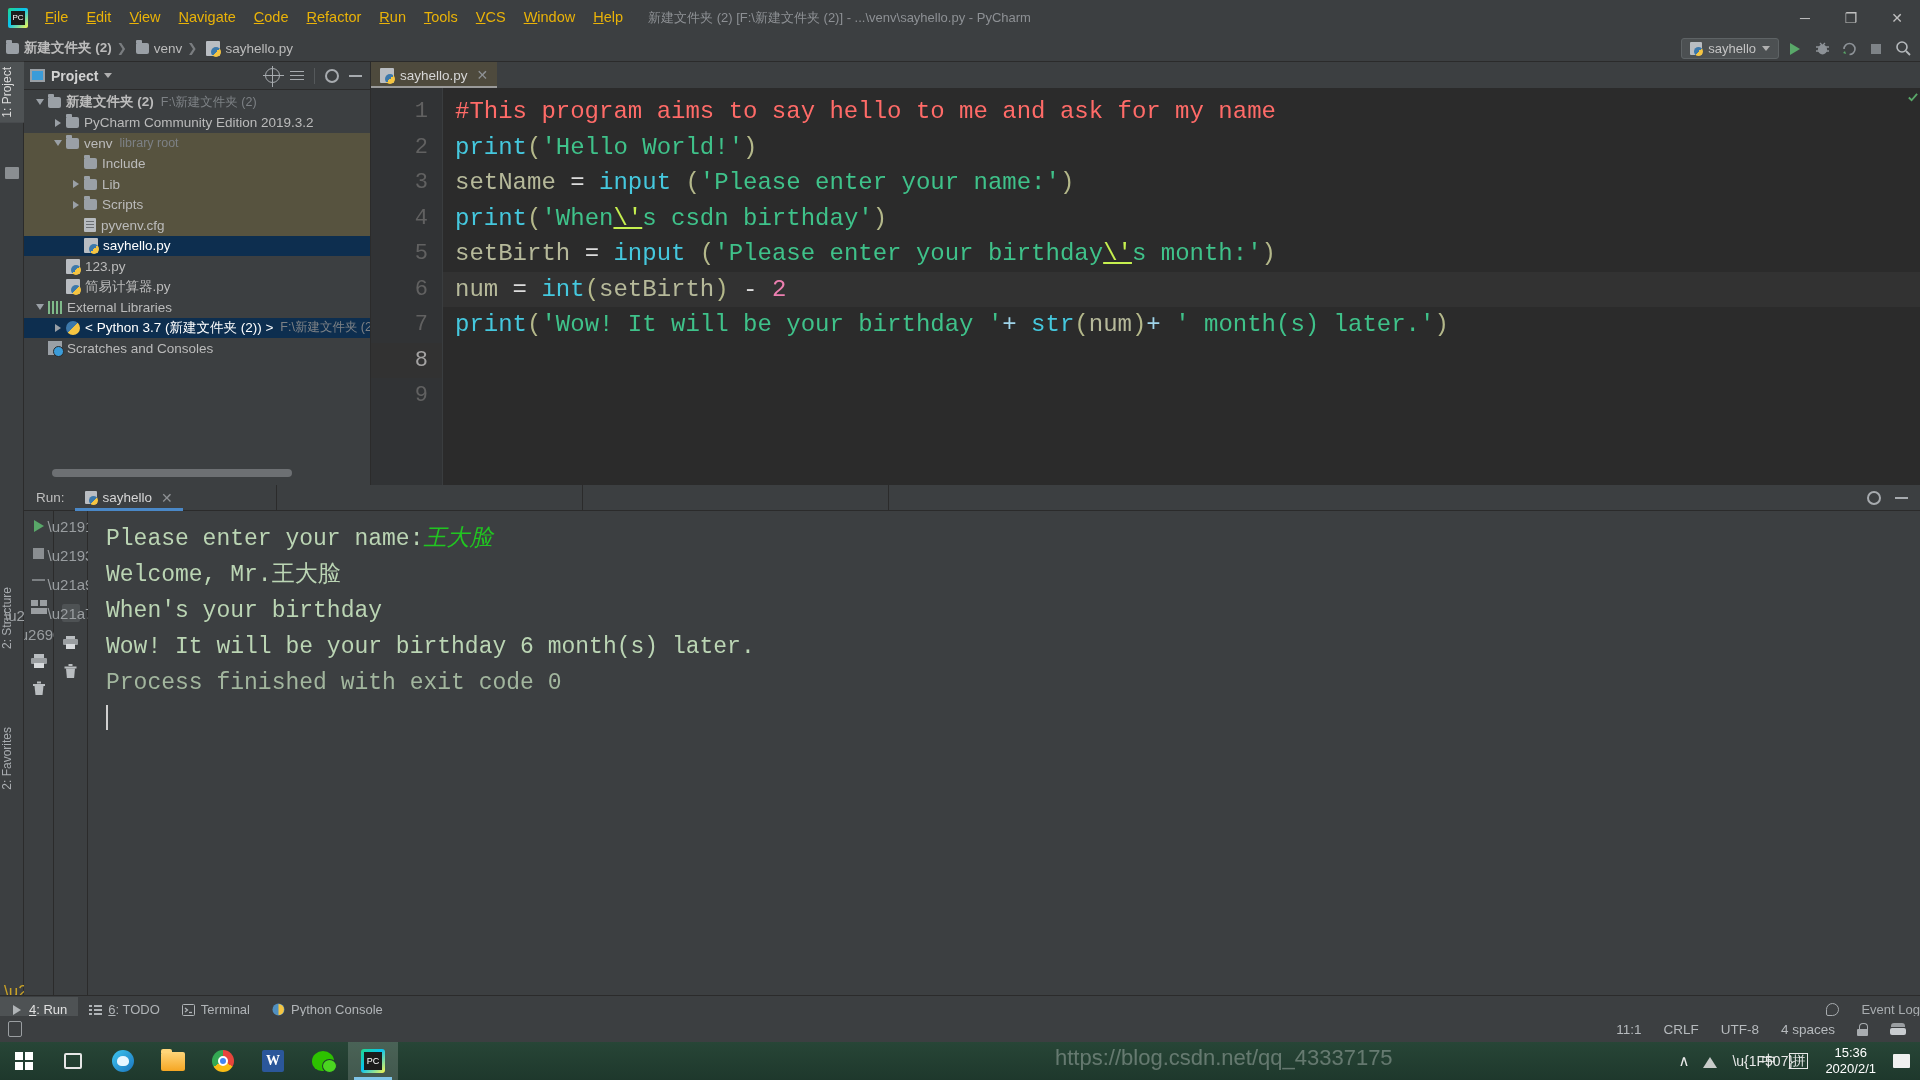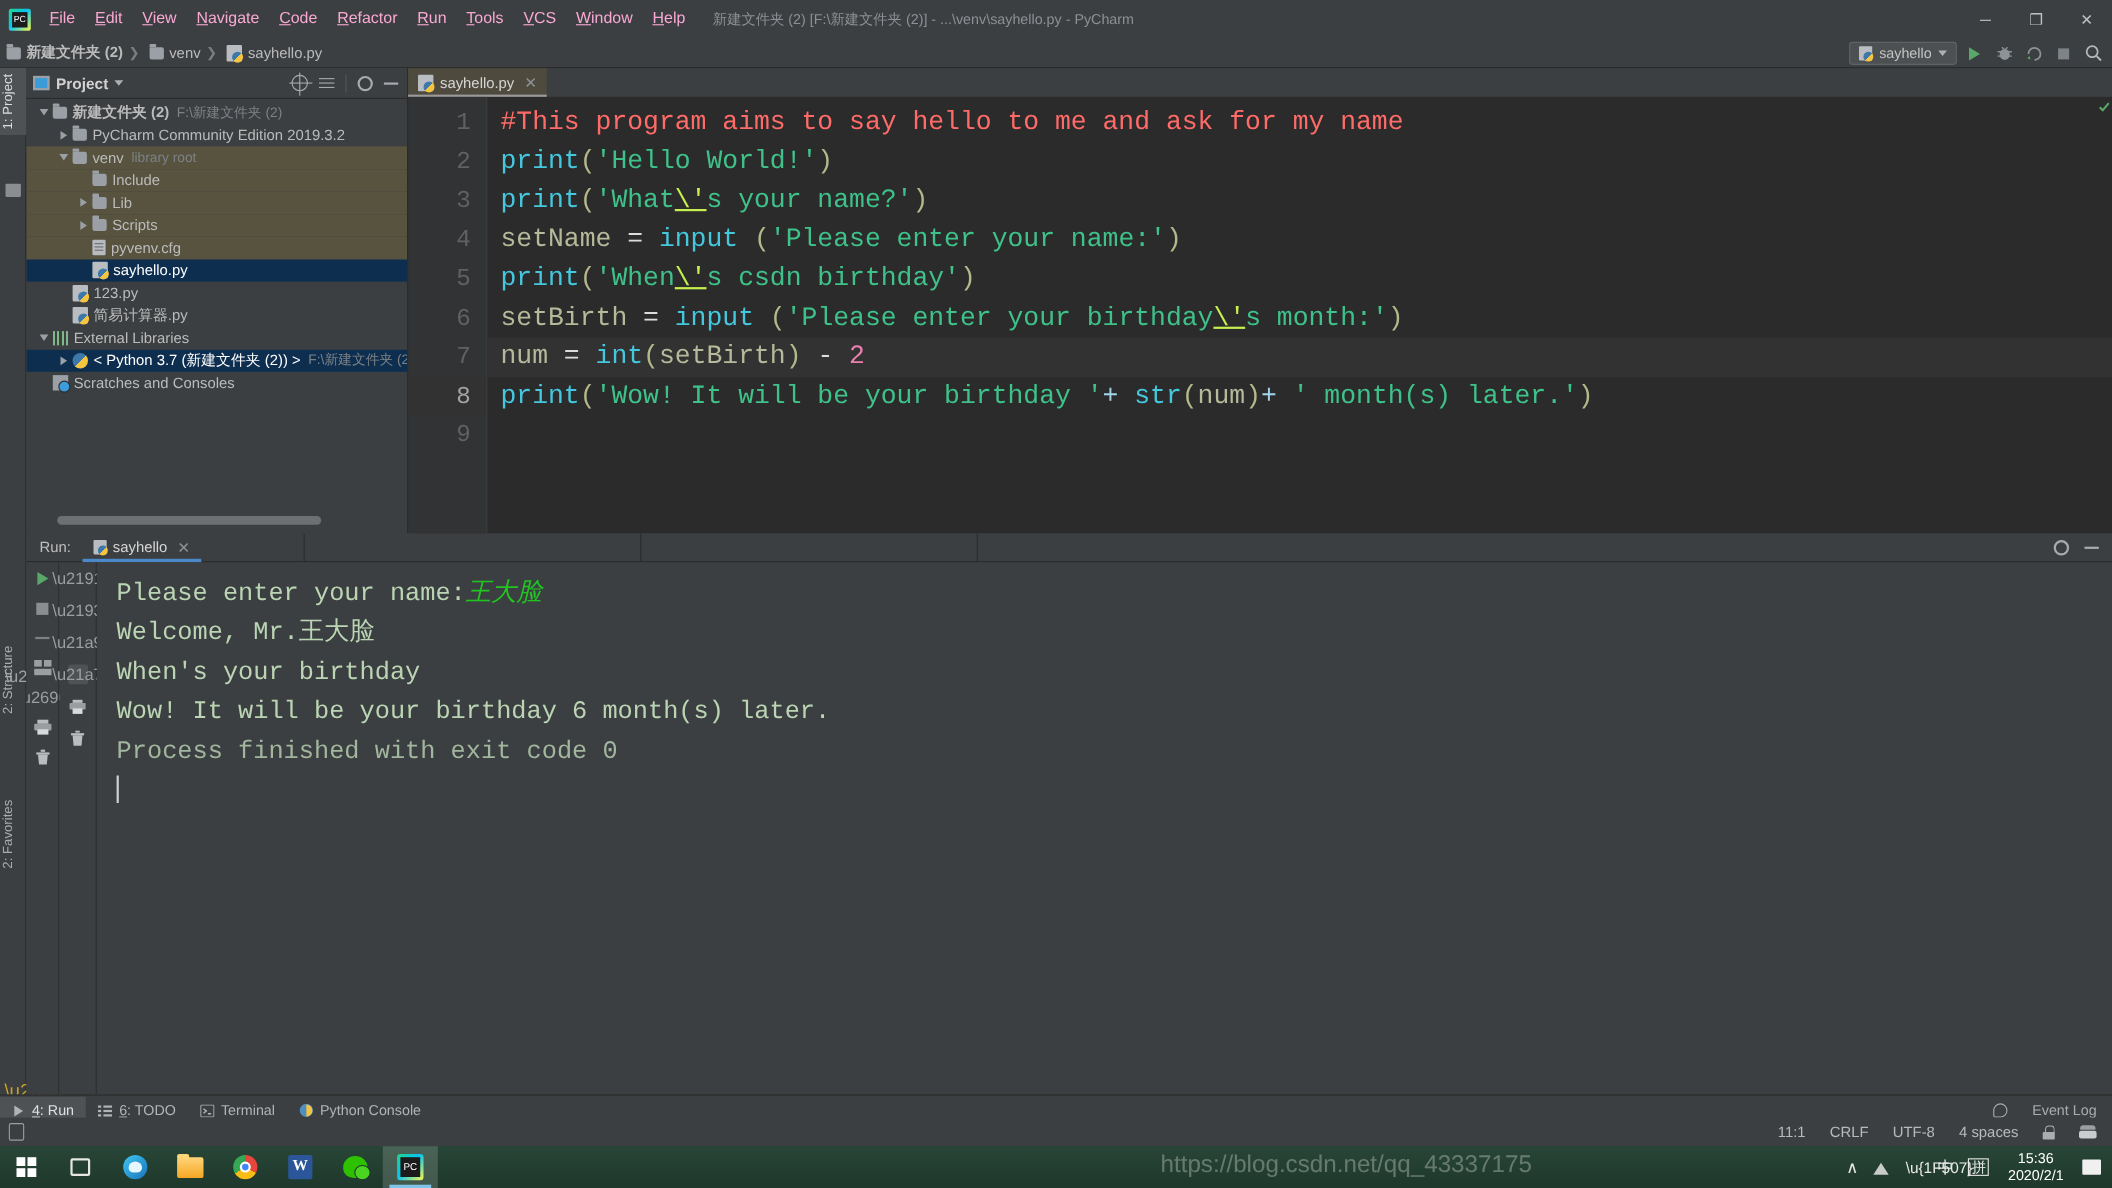--- a/index.html
+++ b/index.html
@@ -28,21 +28,21 @@
     background:#1b1b1b;
   }
   .pycharm-logo::before {
     content:"PC"; position:absolute; z-index:2; left:3px; top:3px;
     width:14px; height:14px; color:#fff; font-size:8px; line-height:14px;
     text-align:center; font-family:"Liberation Sans",sans-serif;
   }
   .menu { display: flex; align-items: center; height: 35px; }
   .menu-item {
     padding: 0 9px; height: 35px; line-height: 35px;
-    font-size: 14.5px; color: #f9a8d4; cursor: default; white-space: nowrap;
+    font-size: 14.5px; color: #eab308; cursor: default; white-space: nowrap;
   }
   .menu-item u { text-decoration: underline; }
   .win-title {
     margin-left: 16px; font-size: 13px; color: #8d9094; white-space: nowrap;
   }
   .win-ctrls {
     position: absolute; right: 0; top: 0; height: 35px;
     display: flex; align-items: center;
   }
   .win-btn {
@@ -317,21 +317,21 @@
     background: #3c3f41; display: flex; align-items: center;
     border-top: 1px solid #2b2b2b;
   }
   .bb-item {
     display: flex; align-items: center; gap: 6px; height: 26px;
     padding: 0 11px; font-size: 13px; color: #b0b4b7;
   }
   .bb-item.active { background: #4e5254; color: #e0e0e0; }
   .bb-item u { text-decoration: underline; }
   .bb-right { margin-left: auto; display:flex; align-items:center; gap:32px;
-    padding-right: 14px; font-size: 13px; color: #a8acaf; }
+    font-size: 13px; color: #a8acaf; }
 
   
   .statusbar {
     position: absolute; left: 0; right: 0; top: 1016px; height: 26px;
     background: #3c3f41; display: flex; 
   }
   .sb-left { display:flex;align-items:center;gap:8px;padding-left:8px; }
   .sb-right { margin-left:auto; display:flex; align-items:center; gap:22px;
     padding-right: 14px; font-size: 13.5px; color: #b6babd; }
   .lock-ico {
@@ -634,21 +634,20 @@
           <div class="gline">4</div>
           <div class="gline">5</div>
           <div class="gline">6</div>
           <div class="gline">7</div>
           <div class="gline cur">8</div>
           <div class="gline">9</div>
         </div>
       <div class="code" id="code">
           <div class="cline"><span class="c-comment">#This program aims to say hello to me and ask for my name</span></div>
           <div class="cline"><span class="c-func">print</span><span class="c-paren">(</span><span class="c-str">'Hello World!'</span><span class="c-paren">)</span></div>
-          <div class="cline"><span class="c-func">print</span><span class="c-paren">(</span><span class="c-str">'What</span><span class="c-esc">\'</span><span class="c-str">s your name?'</span><span class="c-paren">)</span></div>
           <div class="cline"><span class="c-var">setName </span><span class="c-op">= </span><span class="c-func">input </span><span class="c-paren">(</span><span class="c-str">'Please enter your name:'</span><span class="c-paren">)</span></div>
           <div class="cline"><span class="c-func">print</span><span class="c-paren">(</span><span class="c-str">'When</span><span class="c-esc">\'</span><span class="c-str">s csdn birthday'</span><span class="c-paren">)</span></div>
           <div class="cline"><span class="c-var">setBirth </span><span class="c-op">= </span><span class="c-func">input </span><span class="c-paren">(</span><span class="c-str">'Please enter your birthday</span><span class="c-esc">\'</span><span class="c-str">s month:'</span><span class="c-paren">)</span></div>
           <div class="cline cur"><span class="c-var">num </span><span class="c-op">= </span><span class="c-func">int</span><span class="c-paren">(</span><span class="c-var">setBirth</span><span class="c-paren">)</span><span class="c-op"> - </span><span class="c-num">2</span></div>
           <div class="cline"><span class="c-func">print</span><span class="c-paren">(</span><span class="c-str">'Wow! It will be your birthday '</span><span class="c-plus">+ </span><span class="c-func">str</span><span class="c-paren">(</span><span class="c-var">num</span><span class="c-paren">)</span><span class="c-plus">+ </span><span class="c-str">' month(s) later.'</span><span class="c-paren">)</span></div>
         </div>
       <div class="editor-scroll">
         <svg class="mark-ok" viewBox="0 0 12 12">
           <path d="M2 6l3 3 6-7" stroke="#59a869" stroke-width="2" fill="none"></path>
         </svg>

